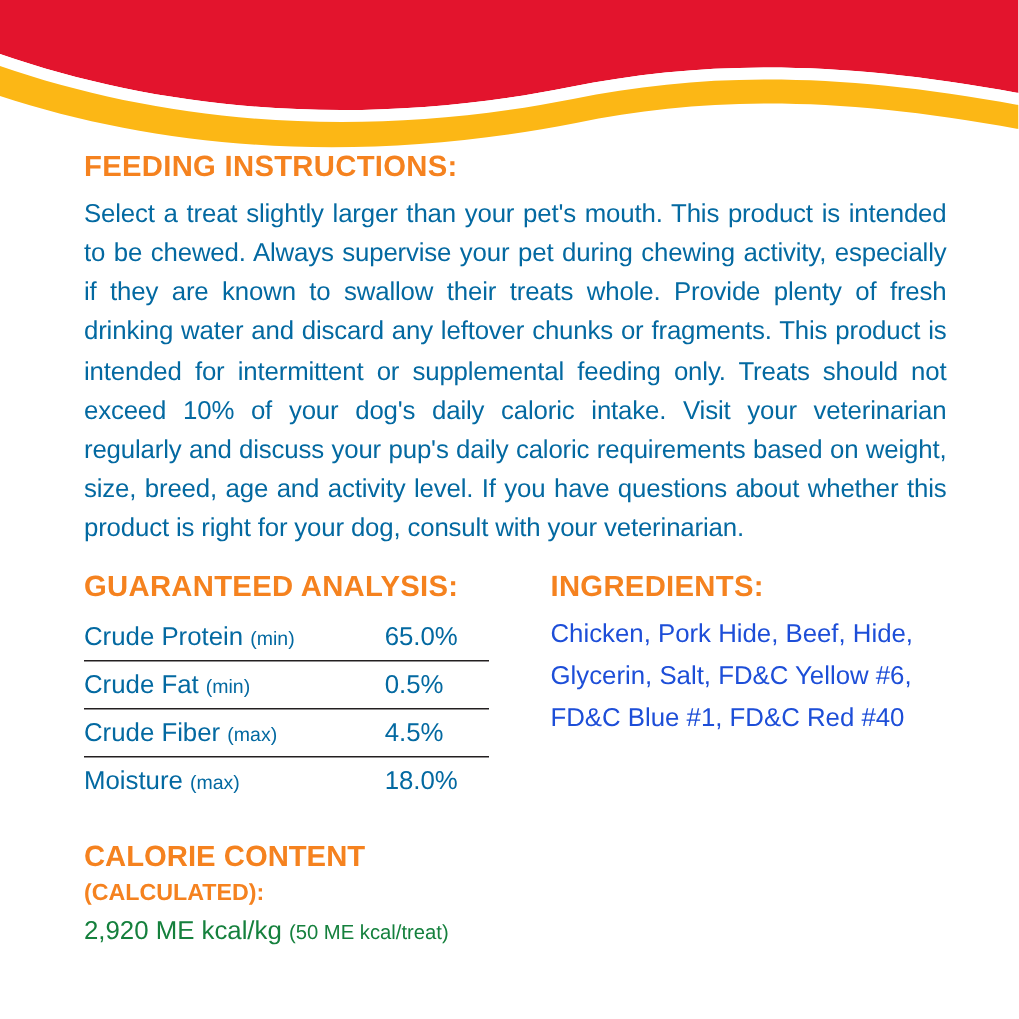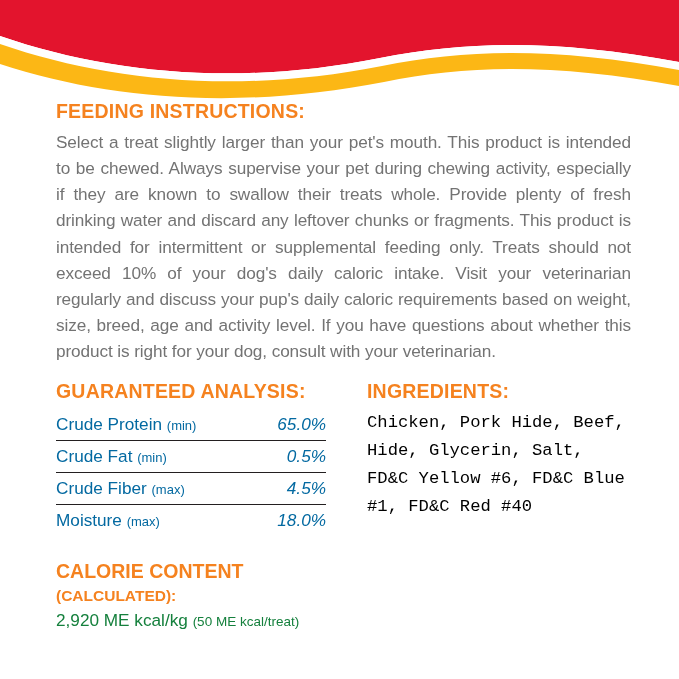--- a/index.html
+++ b/index.html
@@ -37,21 +37,21 @@
   .section-heading {
     color: #f5821f;
     font-weight: bold;
     font-size: 19.5px;
     letter-spacing: 0.2px;
     margin: 0 0 6px 0;
   }
   .feeding-body {
     font-size: 17.2px;
     line-height: 1.52;
-    color: #737373;
+    color: #0369a1;
     text-align: justify;
     margin: 0;
     letter-spacing: -0.1px;
   }
   .two-col {
     display: flex;
     margin-top: 16px;
   }
   .col-left {
     width: 283px;
@@ -70,33 +70,30 @@
     font-size: 17.2px;
     color: #0369a1;
     padding: 5px 0 5px 0;
     border-bottom: 1px solid #231f20;
     vertical-align: baseline;
   }
   table.ga tr:last-child td {
     border-bottom: none;
   }
   table.ga td.value {
-    text-align: right;
     white-space: nowrap;
-    font-style: italic;
   }
   .qual {
     font-size: 13px;
   }
   .ingredients-body {
     font-size: 17.2px;
     line-height: 1.62;
-    color: #000000;
+    color: #1d4ed8;
     margin: 2px 0 0 0;
-    font-family: Liberation Mono, monospace;
   }
   .calorie-block {
     margin-top: 24px;
   }
   .calorie-heading {
     color: #f5821f;
     font-weight: bold;
     font-size: 19.5px;
     margin: 0 0 4px 0;
   }

